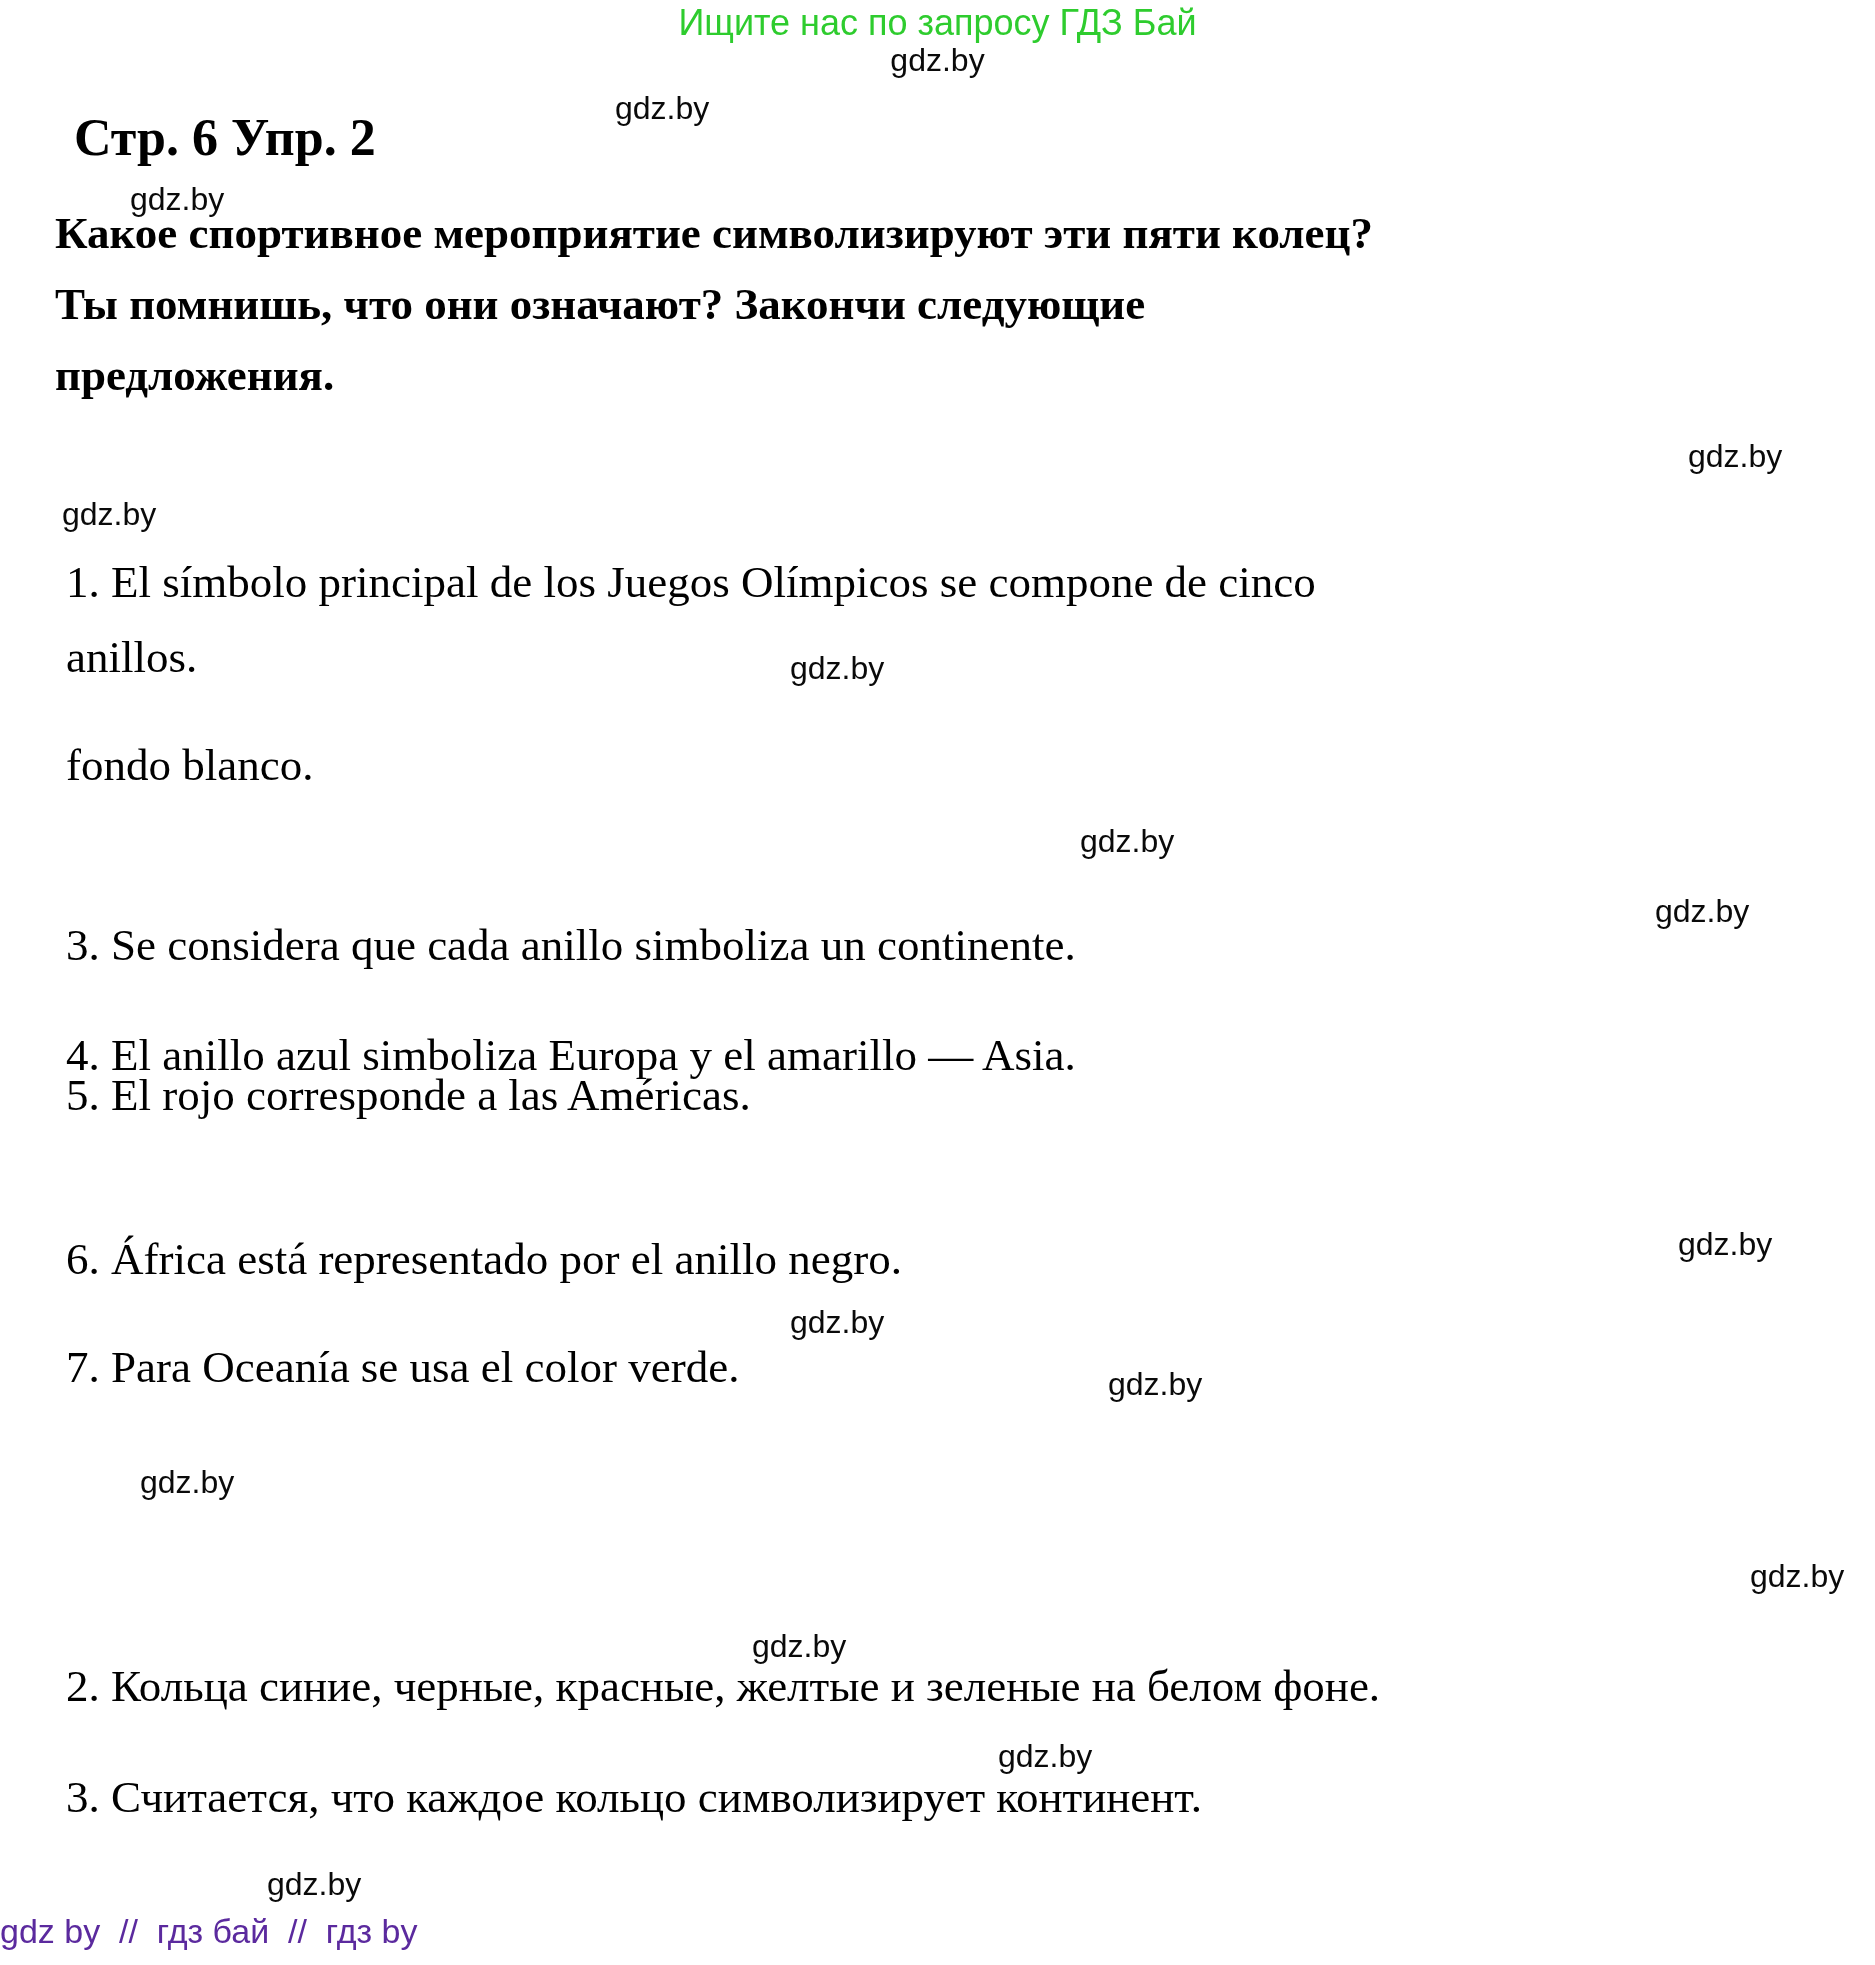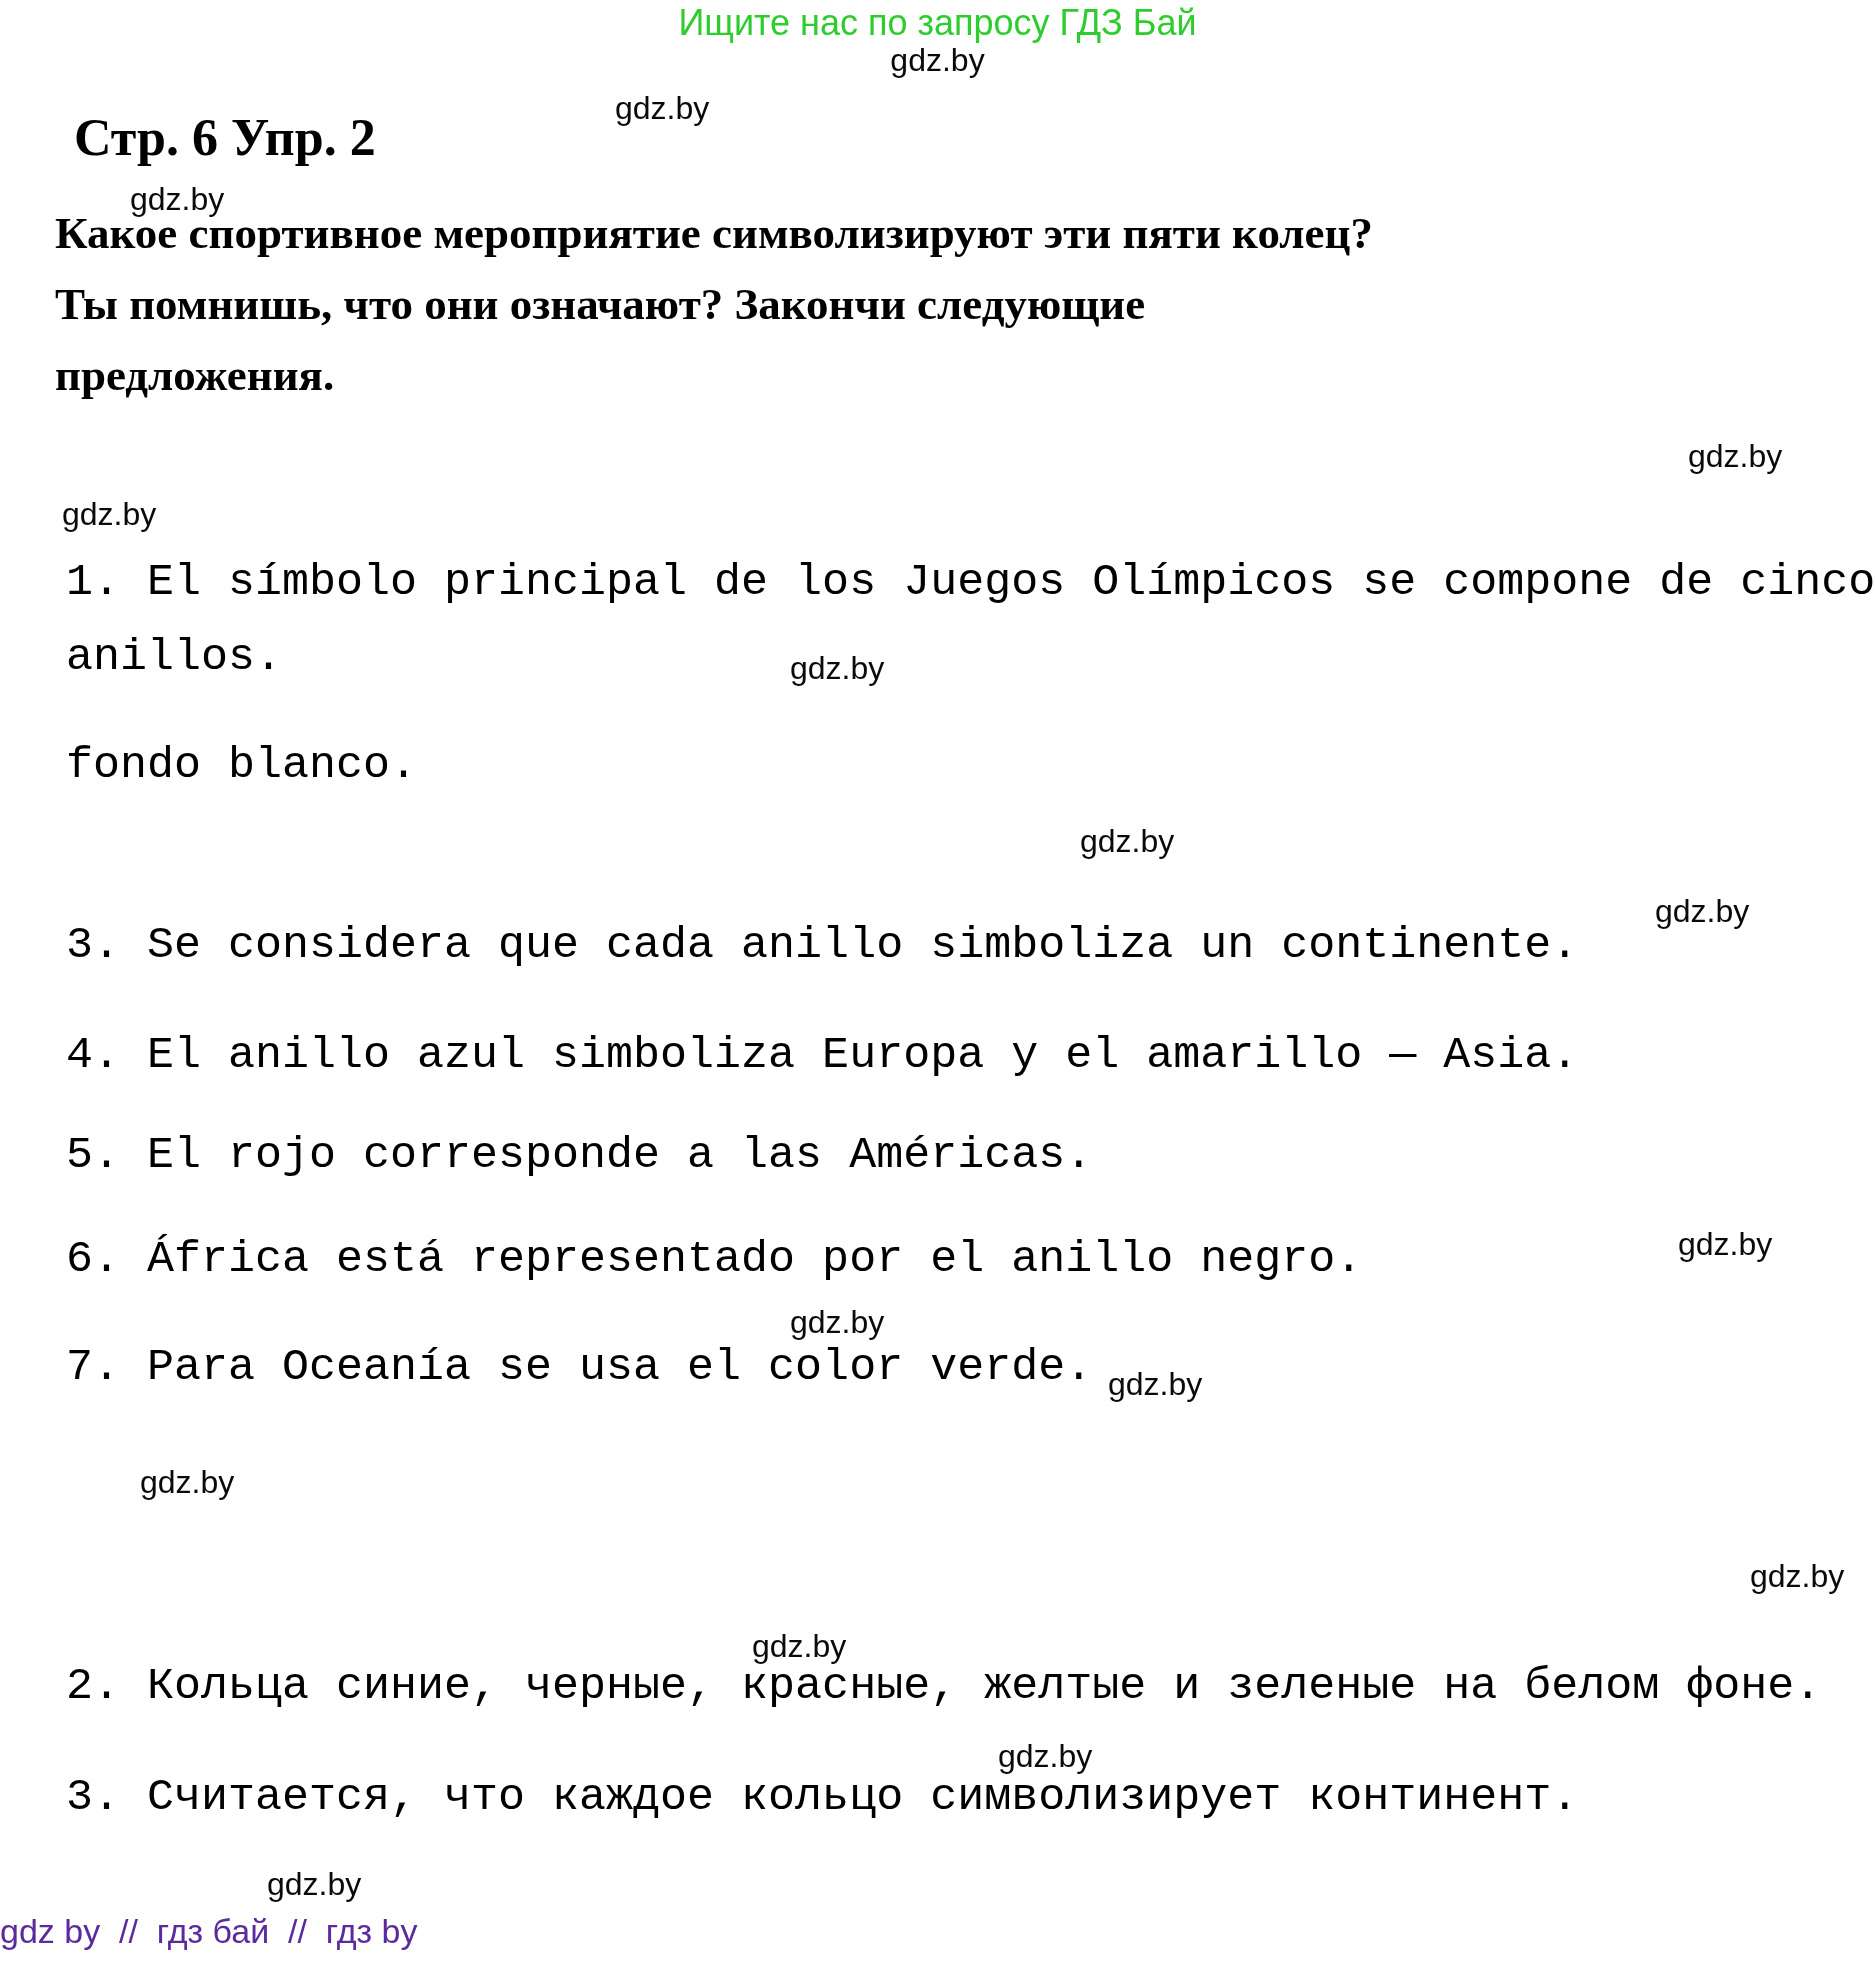--- a/index.html
+++ b/index.html
@@ -42,21 +42,21 @@
   }
   .task{
     position:absolute;left:55px;top:198px;
     font-size:45px;font-weight:bold;line-height:71px;
     width:1500px;
   }
   .para{
     position:absolute;left:66px;
     font-size:45px;line-height:75px;
   }
-  .para .line{white-space:nowrap;font-family:Liberation Mono, monospace;}
+  .para .line{white-space:nowrap;}
   .footer{
     position:absolute;top:1912px;left:0;width:100%;
     text-align:left;
     font-family:"Liberation Sans", sans-serif;
     font-size:34px;
     color:var(--purple);
     white-space:pre;
   }
 </style>
 </head>
@@ -97,21 +97,21 @@
   </div>
   <div class="para" style="top:728px">
     <div class="line">fondo blanco.</div>
   </div>
   <div class="para" style="top:908px">
     <div class="line">3. Se considera que cada anillo simboliza un continente.</div>
   </div>
   <div class="para" style="top:1018px">
     <div class="line">4. El anillo azul simboliza Europa y el amarillo — Asia.</div>
   </div>
-  <div class="para" style="top:1118px">
+  <div class="para" style="top:1058px">
     <div class="line">5. El rojo corresponde a las Américas.</div>
   </div>
   <div class="para" style="top:1222px">
     <div class="line">6. África está representado por el anillo negro.</div>
   </div>
   <div class="para" style="top:1330px">
     <div class="line">7. Para Oceanía se usa el color verde.</div>
   </div>
 
   <div class="para" style="top:1649px">

